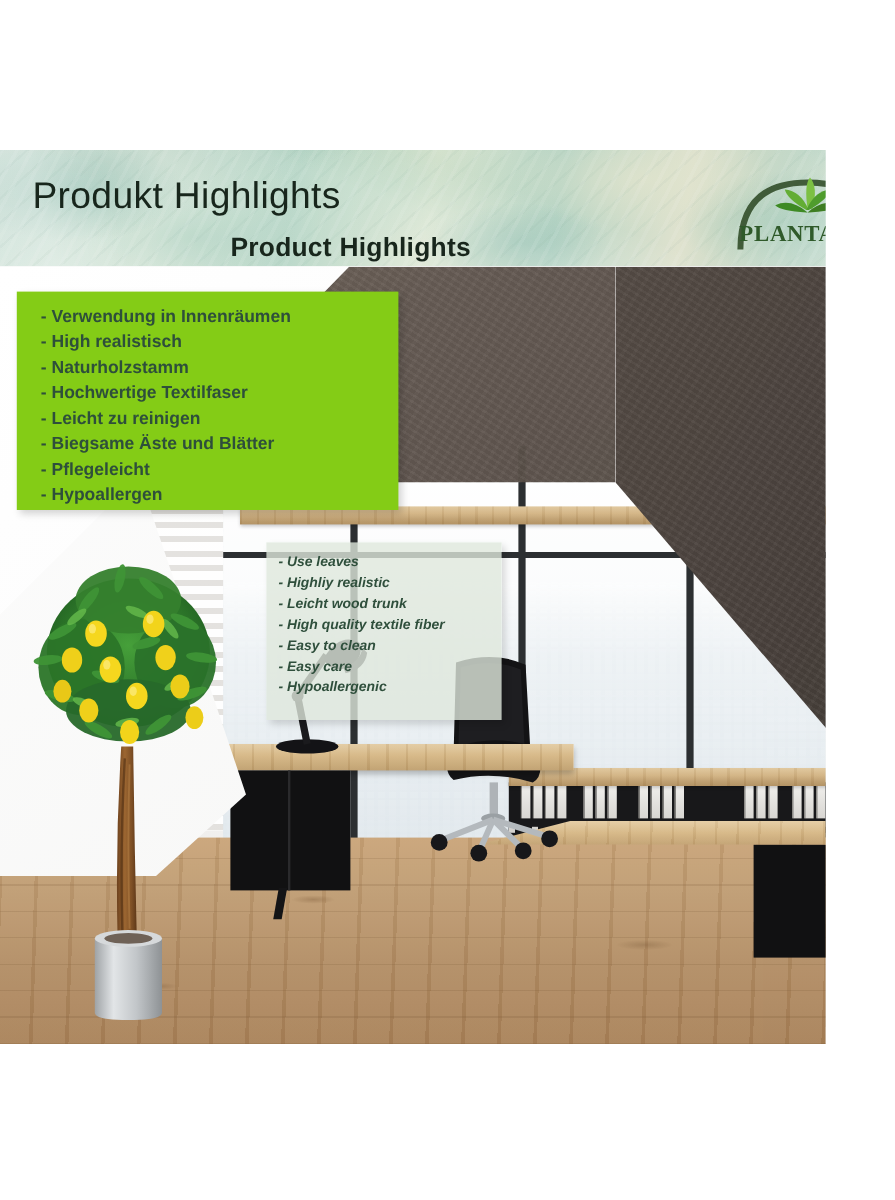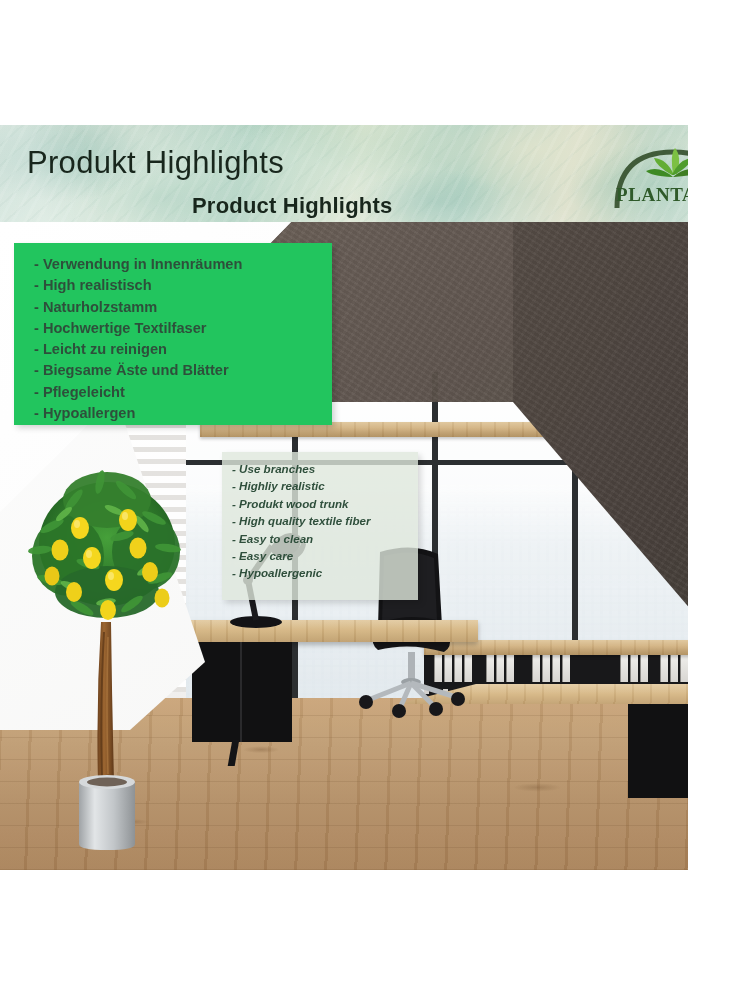--- a/index.html
+++ b/index.html
@@ -137,21 +137,21 @@
   
   .wedge{position:absolute;left:0;top:0;width:746px;height:648px;
     background:linear-gradient(135deg,#ffffff 0%,#fbfbfb 60%,#f4f4f3 100%);
     clip-path:polygon(0 0, 291px 0, 0 293px);}
   .wedge2{position:absolute;left:0;top:0;width:746px;height:648px;
     background:linear-gradient(150deg,#fdfdfd 0%,#f7f7f6 70%,#efeeec 100%);
     clip-path:polygon(0 290px, 116px 175px, 205px 440px, 130px 508px, 0 508px);}
 
   
   .panel-de{position:absolute;left:14px;top:243px;width:318px;height:182px;
-    background:#22c55e;box-shadow:3px 3px 6px rgba(0,0,0,.17);z-index:20;}
+    background:#84cc16;box-shadow:3px 3px 6px rgba(0,0,0,.17);z-index:20;}
   .panel-de ul{list-style:none;margin:0;padding:11px 0 0 20px;}
   .panel-de li{font-size:14.6px;font-weight:700;color:#2e4f3b;line-height:21.3px;white-space:nowrap;}
 
   .panel-en{position:absolute;left:222px;top:452px;width:196px;height:148px;
     background:rgba(223,231,220,.80);box-shadow:3px 3px 6px rgba(0,0,0,.15);z-index:20;}
   .panel-en ul{list-style:none;margin:0;padding:8px 0 0 10px;}
   .panel-en li{font-size:11.6px;font-weight:700;font-style:italic;color:#2f4f3c;
     line-height:17.4px;white-space:nowrap;}
 
   .bottom-white{position:absolute;left:0;top:870px;width:746px;height:130px;background:#ffffff;}
@@ -391,23 +391,23 @@
       <li>- Hochwertige Textilfaser</li>
       <li>- Leicht zu reinigen</li>
       <li>- Biegsame Äste und Blätter</li>
       <li>- Pflegeleicht</li>
       <li>- Hypoallergen</li>
     </ul>
   </div>
 
   <div class="panel-en">
     <ul>
-      <li>- Use branches</li>
+      <li>- Use leaves</li>
       <li>- Highliy realistic</li>
-      <li>- Produkt wood trunk</li>
+      <li>- Leicht wood trunk</li>
       <li>- High quality textile fiber</li>
       <li>- Easy to clean</li>
       <li>- Easy care</li>
       <li>- Hypoallergenic</li>
     </ul>
   </div>
 
   <div class="bottom-white"></div>
 
 </div>

